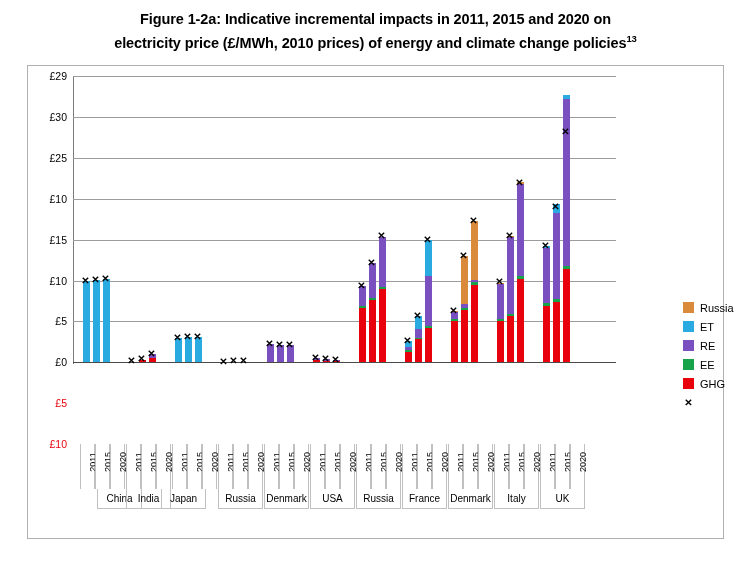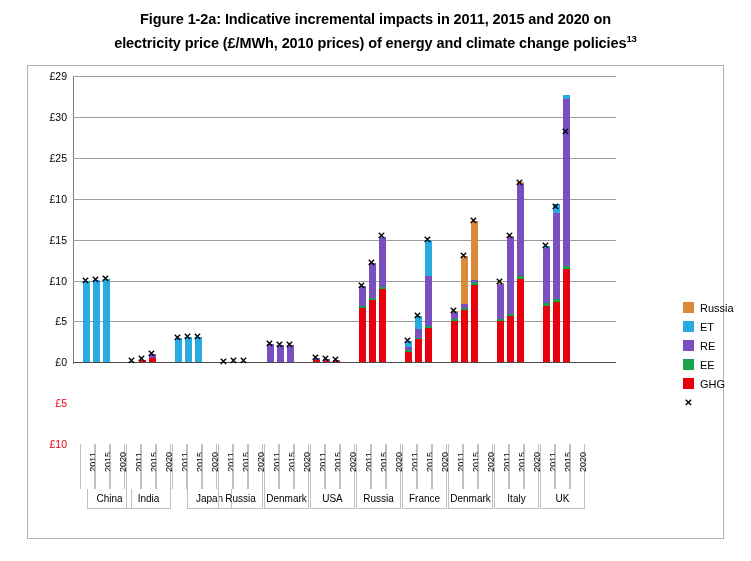--- a/index.html
+++ b/index.html
@@ -342,41 +342,41 @@
   <div class="labelband" id="labelband">
       <div class="tickbox" style="left: 7px; width: 15px;">
         <div class="ticklabel">2011</div>
       </div>
       <div class="tickbox" style="left: 22px; width: 15px;">
         <div class="ticklabel">2015</div>
       </div>
       <div class="tickbox" style="left: 37px; width: 15px;">
         <div class="ticklabel">2020</div>
       </div>
-      <div class="catbox" style="left: 14px; width: 45px;">China</div>
+      <div class="catbox" style="left: 24px; width: 45px;">China</div>
       <div class="tickbox" style="left: 53px; width: 15px;">
         <div class="ticklabel">2011</div>
       </div>
       <div class="tickbox" style="left: 68px; width: 15px;">
         <div class="ticklabel">2015</div>
       </div>
       <div class="tickbox" style="left: 83px; width: 15px;">
         <div class="ticklabel">2020</div>
       </div>
       <div class="catbox" style="left: 53px; width: 45px;">India</div>
       <div class="tickbox" style="left: 99px; width: 15px;">
         <div class="ticklabel">2011</div>
       </div>
       <div class="tickbox" style="left: 114px; width: 15px;">
         <div class="ticklabel">2015</div>
       </div>
       <div class="tickbox" style="left: 129px; width: 15px;">
         <div class="ticklabel">2020</div>
       </div>
-      <div class="catbox" style="left: 114px; width: 45px;">Japan</div>
+      <div class="catbox" style="left: 88px; width: 45px;">Japan</div>
       <div class="tickbox" style="left: 145px; width: 15px;">
         <div class="ticklabel">2011</div>
       </div>
       <div class="tickbox" style="left: 160px; width: 15px;">
         <div class="ticklabel">2015</div>
       </div>
       <div class="tickbox" style="left: 175px; width: 15px;">
         <div class="ticklabel">2020</div>
       </div>
       <div class="catbox" style="left: 145px; width: 45px;">Russia</div>

